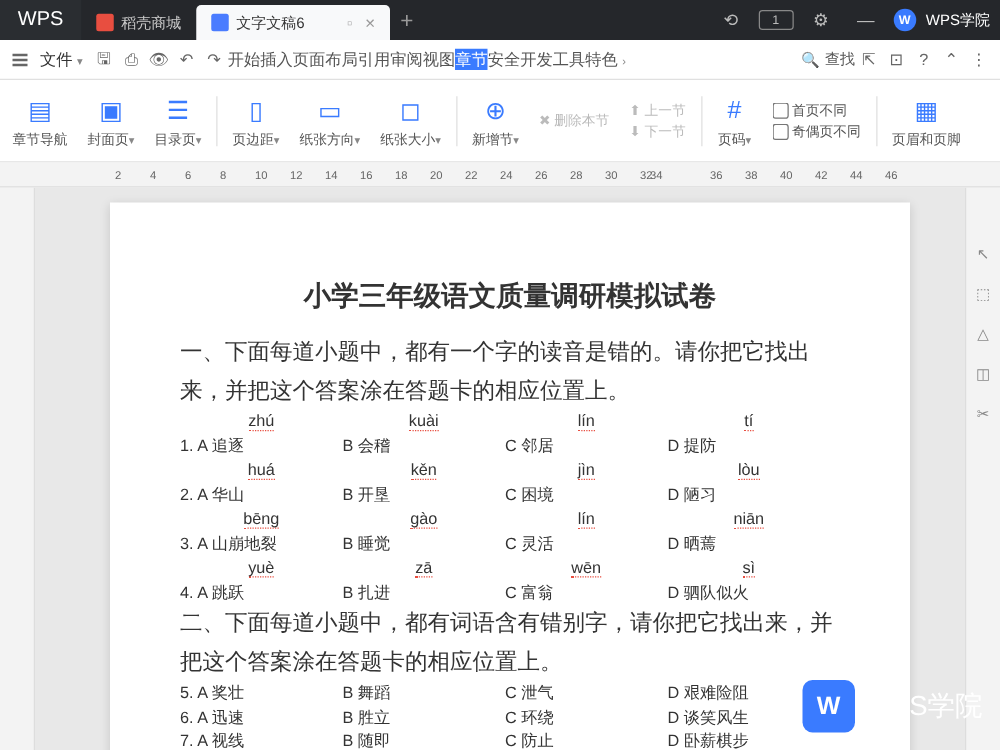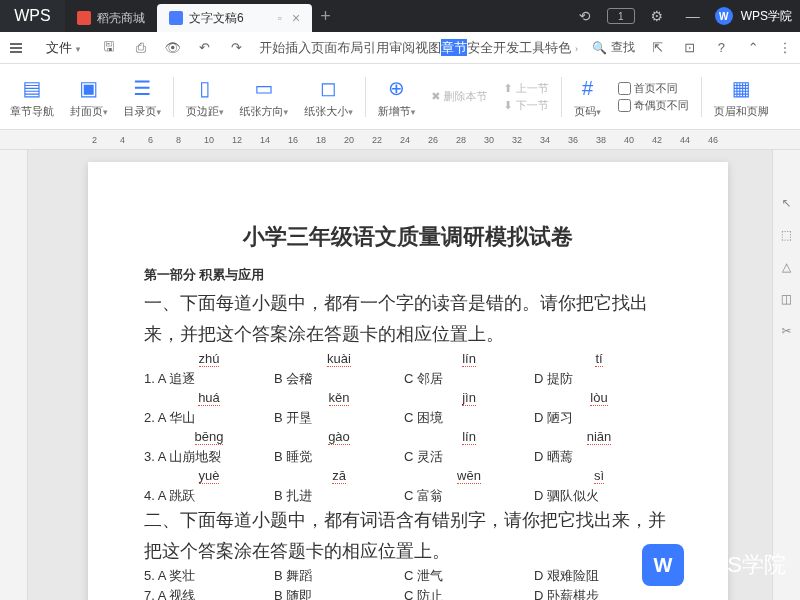--- a/index.html
+++ b/index.html
@@ -9,21 +9,21 @@
 .tab{height:28px;padding:0 12px;display:flex;align-items:center;gap:6px;color:#ccc;margin-top:4px;font-size:12px}
 .tab.active{background:#f8f9fa;border-radius:4px 4px 0 0;color:#333}
 .tab .ic{width:14px;height:14px;display:inline-block;background:#4a7cff;border-radius:2px}
 .tab-doc .ic{background:#4a7cff}
 .tab-red .ic{background:#e84e40}
 .tab-close{color:#999;font-size:14px;margin-left:4px}
 .tab-add{color:#999;font-size:18px;padding:0 8px}
 .titleright{margin-left:auto;display:flex;align-items:center;gap:8px;padding-right:8px}
 .winbtn{width:28px;height:28px;display:flex;align-items:center;justify-content:center;color:#bbb;font-size:14px}
 .badge-wps{background:#3a7bff;color:#fff;border-radius:50%;width:18px;height:18px;display:flex;align-items:center;justify-content:center;font-size:10px;font-weight:bold}
-.menubar{height:32px;border-bottom:1px solid #e0e0e0;display:flex;align-items:center;padding:0 6px;gap:14px;white-space:nowrap}
+.menubar{height:32px;border-bottom:1px solid #e0e0e0;display:flex;align-items:center;padding:0 6px;gap:0;white-space:nowrap}
 .hamb{display:flex;flex-direction:column;gap:2px;padding:4px}
 .hamb span{width:12px;height:2px;background:#666}
 .file-menu{padding:0 6px;font-size:13px}
 .mbicon{width:22px;height:22px;display:flex;align-items:center;justify-content:center;color:#666;font-size:13px}
 .menu-tabs{font-size:13px;color:#555;letter-spacing:0}
 .menu-tabs .sel{background:#3a7bff;color:#fff;padding:1px 0}
 .search-btn{margin-left:auto;display:flex;align-items:center;gap:4px;font-size:12px;color:#555}
 .ribbon{height:66px;border-bottom:1px solid #e0e0e0;display:flex;align-items:center;padding:0 6px;gap:8px}
 .rgroup{display:flex;flex-direction:column;align-items:center;gap:2px;padding:0 4px}
 .rgroup .ric{width:28px;height:28px;display:flex;align-items:center;justify-content:center;color:#3a7bff;font-size:20px}
@@ -168,34 +168,33 @@
     <span style="left: 260px;">14</span>
     <span style="left: 288px;">16</span>
     <span style="left: 316px;">18</span>
     <span style="left: 344px;">20</span>
     <span style="left: 372px;">22</span>
     <span style="left: 400px;">24</span>
     <span style="left: 428px;">26</span>
     <span style="left: 456px;">28</span>
     <span style="left: 484px;">30</span>
     <span style="left: 512px;">32</span>
-    <span style="left: 540px;">34</span>
+    <span style="left: 520px;">34</span>
     <span style="left: 568px;">36</span>
     <span style="left: 596px;">38</span>
     <span style="left: 624px;">40</span>
     <span style="left: 652px;">42</span>
     <span style="left: 680px;">44</span>
     <span style="left: 708px;">46</span>
   </div>
 
 <div class="editor">
   <div class="leftgutter"></div>
   <div class="page">
     <div class="doc-title">小学三年级语文质量调研模拟试卷</div>
-    <div class="doc-section">第一部分 积累与应用</div>
     <div class="doc-text">一、下面每道小题中，都有一个字的读音是错的。请你把它找出来，并把这个答案涂在答题卡的相应位置上。</div>
     <div id="qa-block">
         <div class="row">
           <div class="cell pinyin"><span class="py">zhú</span></div>
           <div class="cell pinyin"><span class="py">kuài</span></div>
           <div class="cell pinyin"><span class="py">lín</span></div>
           <div class="cell pinyin"><span class="py">tí</span></div>
         </div>
         <div class="row">
           <div class="cell">1. A 追逐</div>
@@ -240,20 +239,26 @@
           <div class="cell">D 驷队似火</div>
         </div>
       </div>
     <div class="doc-text">二、下面每道小题中，都有词语含有错别字，请你把它找出来，并把这个答案涂在答题卡的相应位置上。</div>
     <div id="qa-block2">
         <div class="row">
           <div class="cell">5. A 奖壮</div>
           <div class="cell">B 舞蹈</div>
           <div class="cell">C 泄气</div>
           <div class="cell">D 艰难险阻</div>
+        </div>
+        <div class="row">
+          <div class="cell">6. A 迅速</div>
+          <div class="cell">B 胜立</div>
+          <div class="cell">C 环绕</div>
+          <div class="cell">D 谈笑风生</div>
         </div>
         <div class="row">
           <div class="cell">7. A 视线</div>
           <div class="cell">B 随即</div>
           <div class="cell">C 防止</div>
           <div class="cell">D 卧薪棋步</div>
         </div>
         <div class="row">
           <div class="cell">8. A 幸福</div>
           <div class="cell">B 因该</div>

